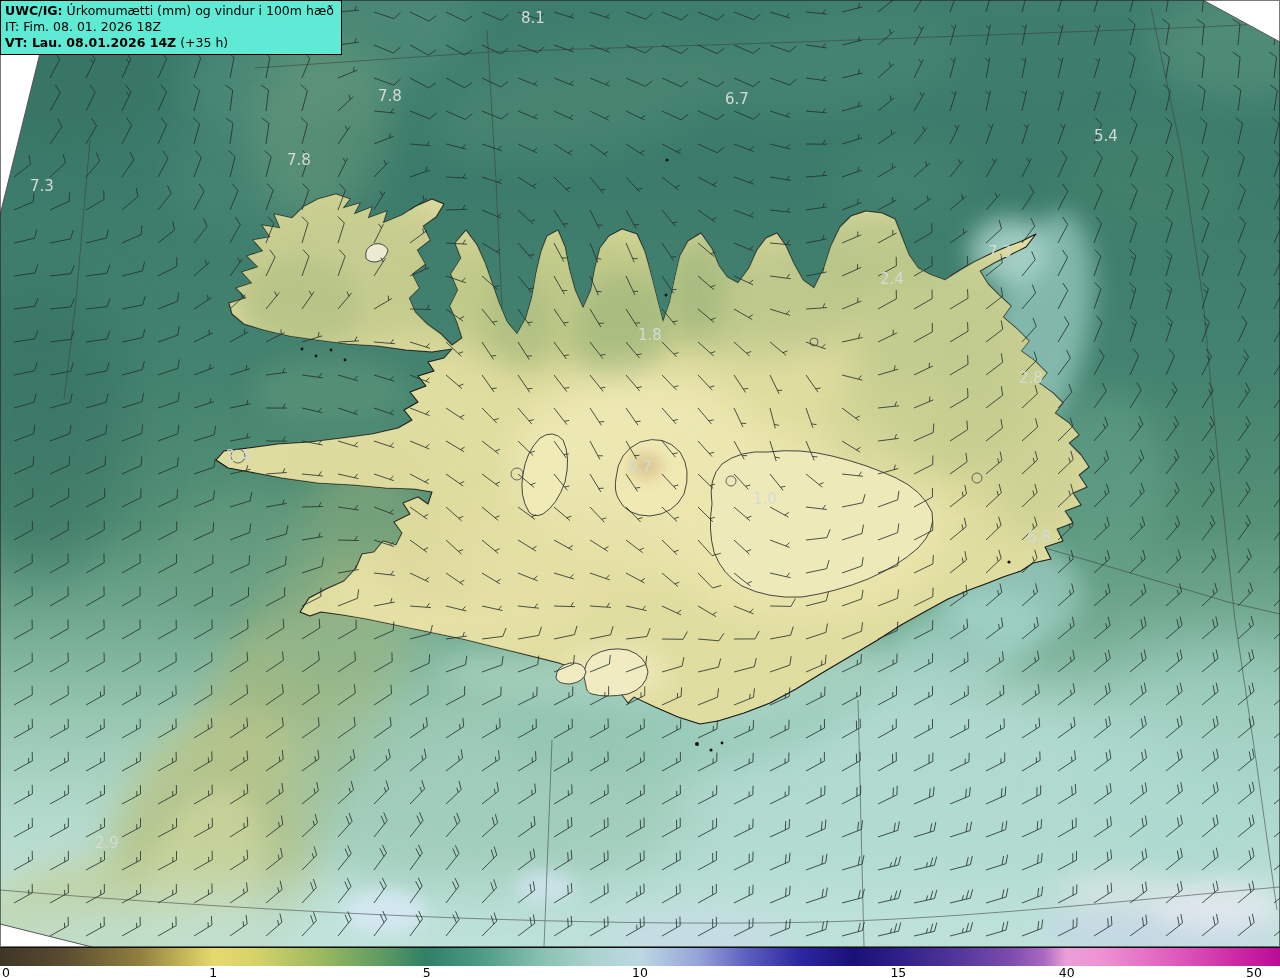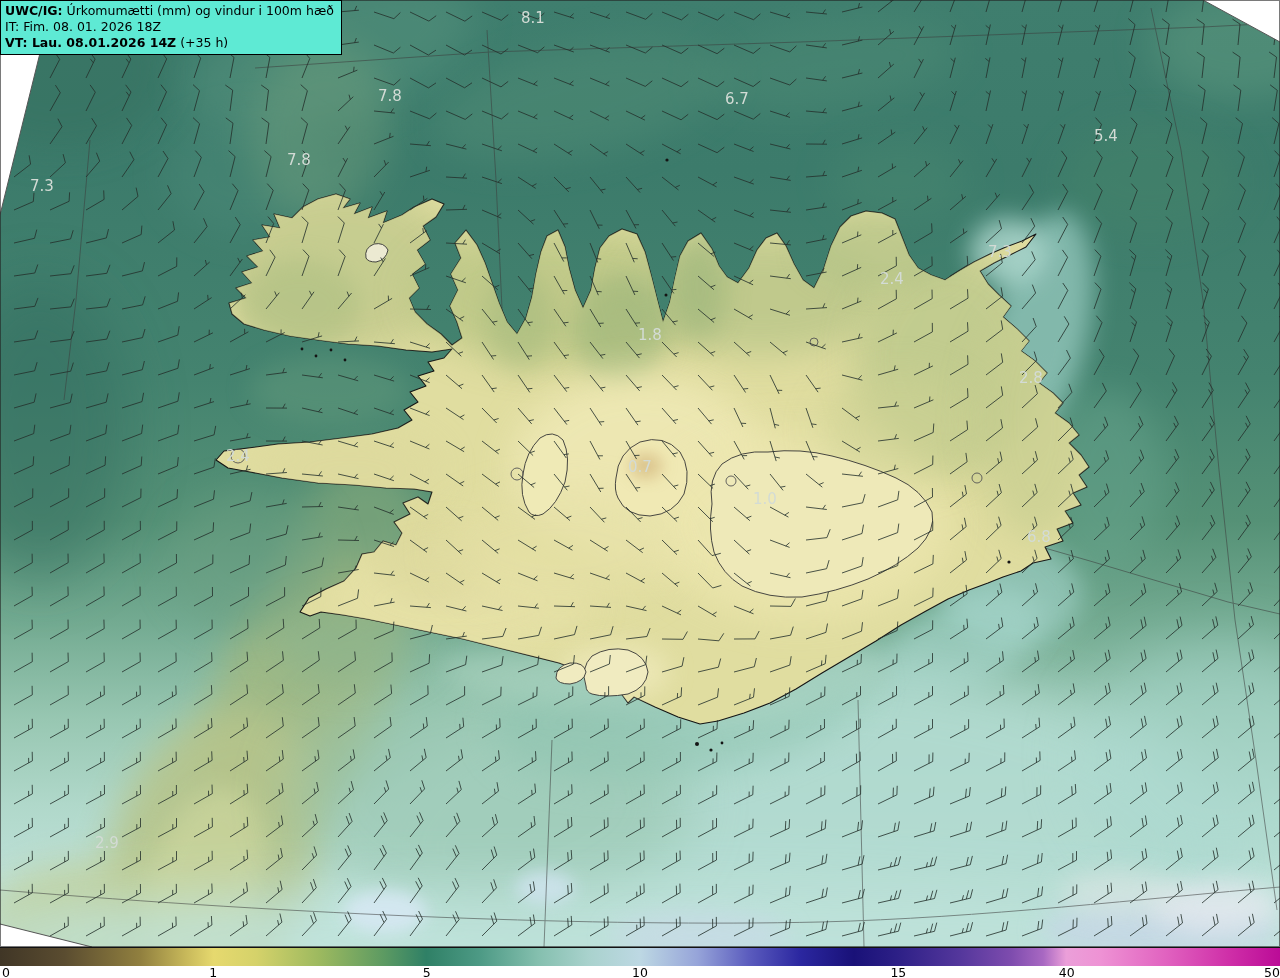--- a/index.html
+++ b/index.html
@@ -197,15 +197,15 @@
   </div>
 
   <div class="colorbar" id="cbar" style="background: linear-gradient(to right, rgb(64, 54, 38) 0%, rgb(90, 76, 48) 5%, rgb(145, 128, 63) 11%, rgb(199, 184, 90) 14.5%, rgb(230, 217, 110) 16.7%, rgb(213, 210, 106) 20%, rgb(156, 185, 95) 25%, rgb(92, 154, 98) 30%, rgb(47, 128, 102) 33.3%, rgb(77, 154, 133) 37.5%, rgb(132, 191, 174) 42%, rgb(169, 210, 205) 46%, rgb(189, 216, 227) 50%, rgb(150, 164, 217) 54.5%, rgb(91, 92, 190) 58.5%, rgb(43, 39, 160) 62.5%, rgb(25, 17, 120) 66.7%, rgb(44, 31, 134) 70%, rgb(84, 55, 156) 75%, rgb(126, 76, 174) 79%, rgb(168, 104, 194) 81.5%, rgb(235, 159, 217) 83.3%, rgb(238, 146, 212) 86%, rgb(225, 99, 192) 91%, rgb(207, 47, 168) 96%, rgb(187, 11, 151) 100%);"></div>
   <div class="cb-labels" id="cbticks">
       <span style="left: 2px;">0</span>
       <span style="left: 16.6667%; transform: translateX(-50%);">1</span>
       <span style="left: 33.3333%; transform: translateX(-50%);">5</span>
       <span style="left: 50%; transform: translateX(-50%);">10</span>
       <span style="left: 66.6667%; transform: translateX(-50%); margin-left: 45px;">15</span>
       <span style="left: 83.3333%; transform: translateX(-50%);">40</span>
-      <span style="right: 0;">50</span>
+      <span style="right: 18px;">50</span>
     </div>
 </div>
 
 </body></html>

